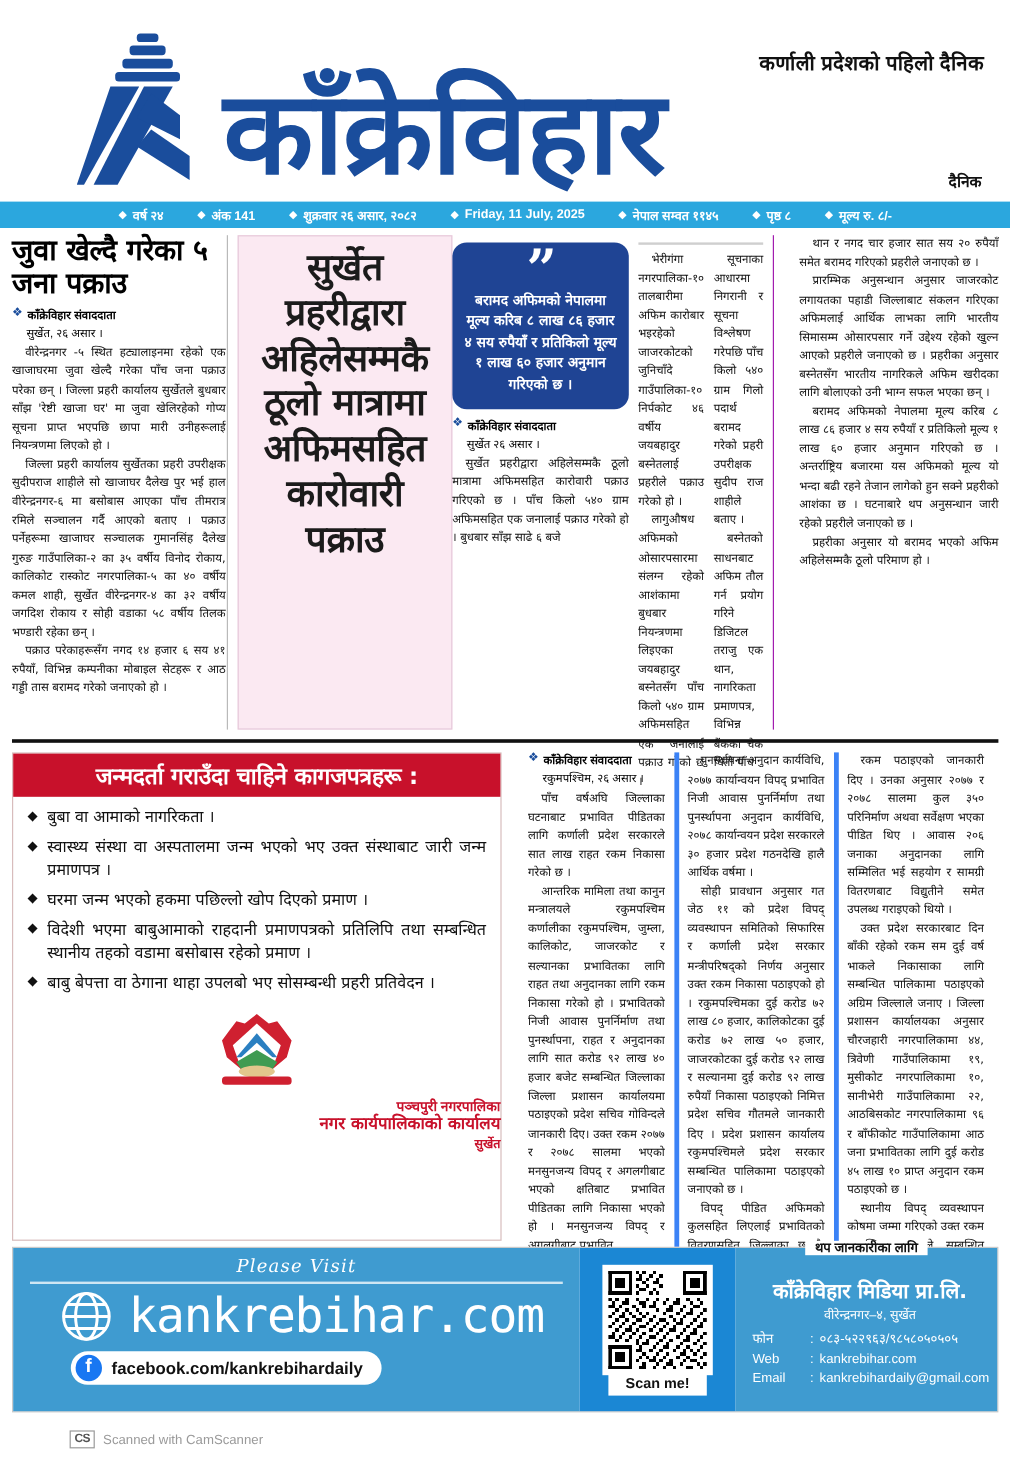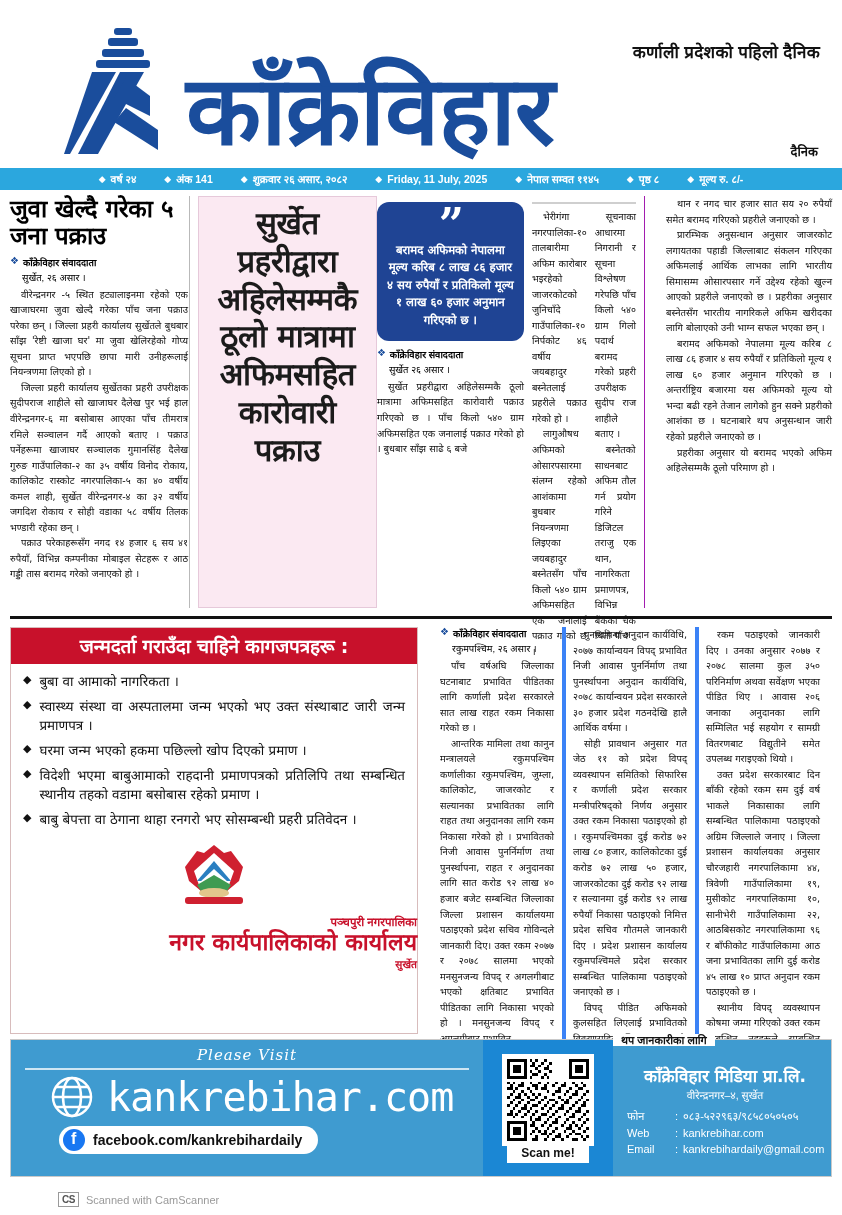--- a/index.html
+++ b/index.html
@@ -139,21 +139,21 @@
   .bullets li {
     list-style: none; display:flex; gap:8px; align-items:flex-start;
     font-size: 13.4px; line-height: 1.42; margin-bottom: 6px;
     font-family:"DejaVu Sans", sans-serif; color:#111;
     text-align: justify;
   }
   .bullets .dia2 { color:#111; font-size: 11px; line-height:1.5; flex:0 0 auto;}
   .emblem-wrap { text-align:right; padding: 2px 0 6px 0;}
   .emblem { width: 74px; height: 70px; margin: 0 auto 3px auto; position:relative;}
   .muni-sub { font-size: 11.5px; color:#c8112b; font-weight:700; }
-  .muni-main { font-size: 23px; color:#c8112b; font-weight:700; font-family:"DejaVu Sans", sans-serif; line-height:1.2;}
+  .muni-main { font-size: 14px; color:#c8112b; font-weight:700; font-family:"DejaVu Sans", sans-serif; line-height:1.2;}
   .muni-city { font-size: 10.5px; color:#c8112b; font-weight:700; }
 
   .box-right { flex:1 1 auto; }
   .sec-head {
     font-family:"DejaVu Sans", sans-serif;
     font-size: 24px; font-weight:700; color:#111;
     text-align:center; line-height:1.15; padding-bottom:4px;
     border-bottom: 2px solid #111; margin-bottom: 6px;
   }
   .three-col { display:flex; gap: 8px; }
@@ -184,21 +184,21 @@
   .fb-ico { width:22px; height:22px; border-radius:50%; background:#1877f2; position:relative; flex:0 0 auto;}
   .fb-ico::after { content:"f"; position:absolute; left:8px; top:1px; color:#fff; font-weight:700; font-size:16px; font-family:"Liberation Sans",sans-serif;}
   .fb-text { color:#111; font-size:14px; font-weight:700;}
 
   .ad-qr { width: 130px; flex:0 0 130px; background:#1b87d4; position:relative; display:flex; flex-direction:column; align-items:center; justify-content:center;}
   .qr-frame { background:#fff; padding:5px; }
   .qr { width: 82px; height:82px; display:block; }
   .scan-ribbon { background:#fff; color:#111; font-size:12px; font-weight:700; padding: 3px 14px; margin-top: -3px; position:relative;}
   .ad-right { width: 218px; flex:0 0 218px; background:#3f9bd0; color:#fff; padding: 20px 8px 8px 14px; position:relative;}
   .thap {
-    position:absolute; top:-10px; left:0; right:0; 
+    position:absolute; top:-10px; left:0; right:0; text-align:center;
   }
   .thap span { background:#fff; color:#111; font-size:11px; font-weight:700; padding: 0 8px;}
   .media-name { font-size: 17px; font-weight:700; text-align:center; font-family:"DejaVu Sans",sans-serif; margin-top:4px;}
   .media-addr { font-size: 10.5px; text-align:center; margin-top:1px; margin-bottom:6px;}
   .contact-row { display:flex; font-size: 11px; line-height:1.5; }
   .contact-row .k { width: 48px; flex:0 0 48px;}
   .contact-row .c { width: 8px; flex:0 0 8px;}
 
   
   .footer { position:absolute; left:10px; bottom: 8px; display:flex; align-items:center; gap:7px;padding-left:48px;}
@@ -364,21 +364,21 @@
         <li>
           <span class="dia2">◆</span>
           <span>घरमा जन्म भएको हकमा पछिल्लो खोप दिएको प्रमाण ।</span>
         </li>
         <li>
           <span class="dia2">◆</span>
           <span>विदेशी भएमा बाबुआमाको राहदानी प्रमाणपत्रको प्रतिलिपि तथा सम्बन्धित स्थानीय तहको वडामा बसोबास रहेको प्रमाण ।</span>
         </li>
         <li>
           <span class="dia2">◆</span>
-          <span>बाबु बेपत्ता वा ठेगाना थाहा रनगरो भए सोसम्बन्धी प्रहरी प्रतिवेदन ।</span>
+          <span>बाबु बेपत्ता वा ठेगाना थाहा उपलबो भए सोसम्बन्धी प्रहरी प्रतिवेदन ।</span>
         </li>
       </ul>
       <div class="emblem-wrap">
         <div class="emblem">
           <svg viewBox="0 0 74 70" width="74" height="70" aria-hidden="true">
             <path d="M37 4 L47 12 L54 10 L60 18 L66 26 L62 40 L50 50 L37 54 L24 50 L12 40 L8 26 L14 18 L20 10 L27 12 Z" fill="#cf2030"></path>
             <path d="M37 12 L57 30 L52 44 L37 48 L22 44 L17 30 Z" fill="#ffffff"></path>
             <path d="M20 40 L37 20 L54 40 Z" fill="#2a7fc1"></path>
             <path d="M22 42 L37 28 L52 42 Z" fill="#ffffff"></path>
             <path d="M20 44 L37 34 L54 44 L50 50 L24 50 Z" fill="#3f9b52"></path>

